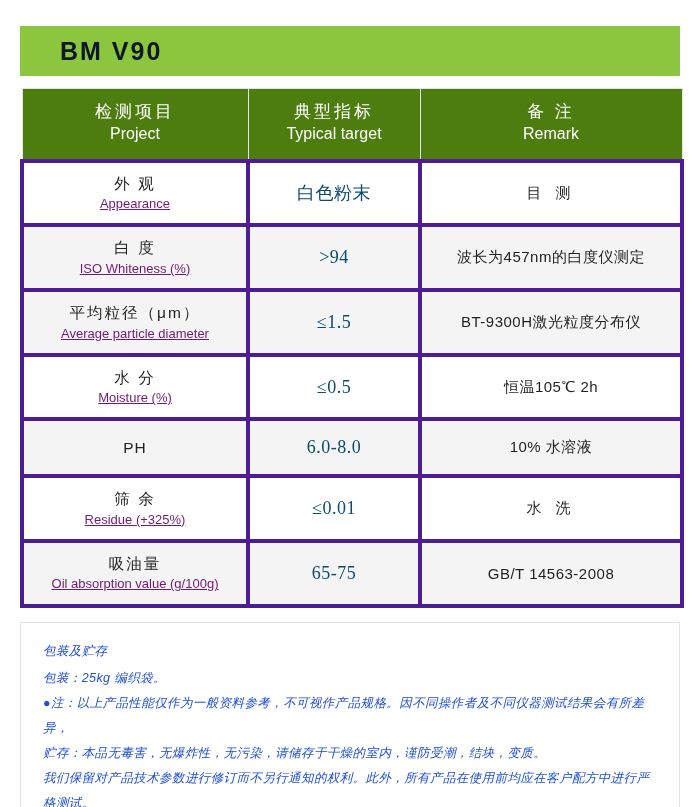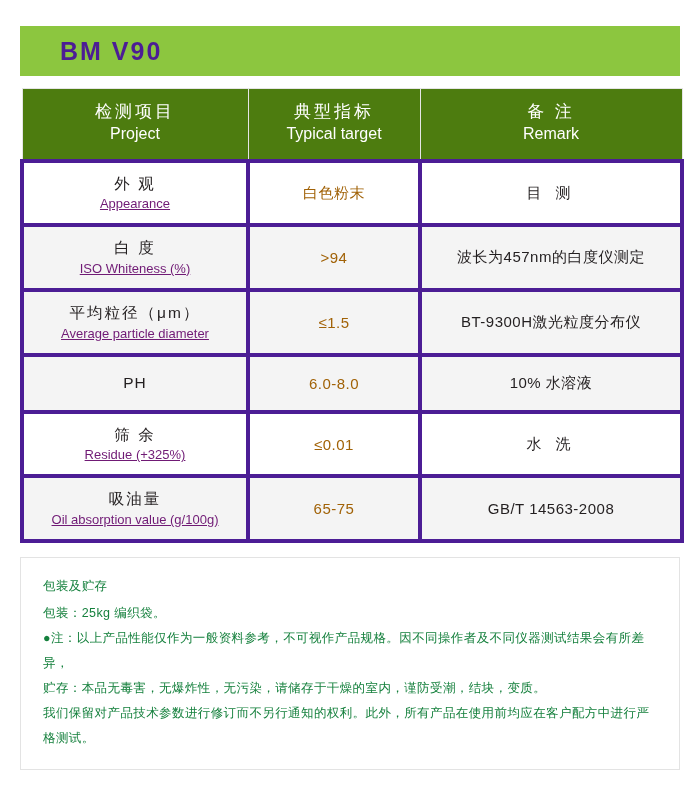--- a/index.html
+++ b/index.html
@@ -25,21 +25,21 @@
   
   .title-bar {
     margin-top: 26px;
     height: 50px;
     background: #8cc63f;
     display: flex;
     align-items: center;
     padding-left: 40px;
   }
   .title-bar .title-text {
-    color: #4c1d95;
+    color: #0f172a;
     font-size: 25px;
     font-weight: bold;
     letter-spacing: 2px;
   }
 
   
   .spec-table {
     margin-top: 12px;
     width: 660px;
     border-collapse: collapse;
@@ -93,23 +93,24 @@
     line-height: 1.4;
     color: #701a75;
     text-decoration: underline;
   }
   .cell-single {
     font-size: 15.5px;
     color: #231f20;
     letter-spacing: 1px;
   }
   .cell-value {
-    font-size: 15px;
-    color: #a16207;
+    font-size: 18px;
+    color: #0c4a6e;
     letter-spacing: 0.5px;
+    font-family: Liberation Serif, serif;
   }
   .cell-remark {
     font-size: 15px;
     color: #231f20;
     letter-spacing: 0.5px;
   }
   .cell-remark.spaced {
     letter-spacing: 5px;
     margin-top: 27px;
   }
@@ -118,22 +119,23 @@
   .notes {
     margin-top: 14px;
     width: 660px;
     border: 1px solid #e3e3e3;
     background: #ffffff;
     padding: 16px 22px 18px 22px;
   }
   .notes .note-line {
     font-size: 12.5px;
     line-height: 2.0;
-    color: #15803d;
+    color: #1d4ed8;
     letter-spacing: 0.4px;
+    font-style: italic;
   }
   .notes .note-line.first {
     margin-bottom: 2px;
   }
 </style>
 </head>
 <body>
 
 <div class="page">
 
@@ -181,20 +183,28 @@
         <td class="cell-remark">波长为457nm的白度仪测定</td>
       </tr>
       <tr class="alt">
         <td>
           <span class="cell-cn">平均粒径（μm）</span>
           <span class="cell-en">Average particle diameter</span>
         </td>
         <td class="cell-value">≤1.5</td>
         <td class="cell-remark">BT-9300H激光粒度分布仪</td>
       </tr>
+      <tr>
+        <td>
+          <span class="cell-cn">水  分</span>
+          <span class="cell-en">Moisture (%)</span>
+        </td>
+        <td class="cell-value">≤0.5</td>
+        <td class="cell-remark">恒温105℃ 2h</td>
+      </tr>
       <tr class="alt">
         <td>
           <span class="cell-single">PH</span>
         </td>
         <td class="cell-value">6.0-8.0</td>
         <td class="cell-remark">10% 水溶液</td>
       </tr>
       <tr>
         <td>
           <span class="cell-cn">筛  余</span>

